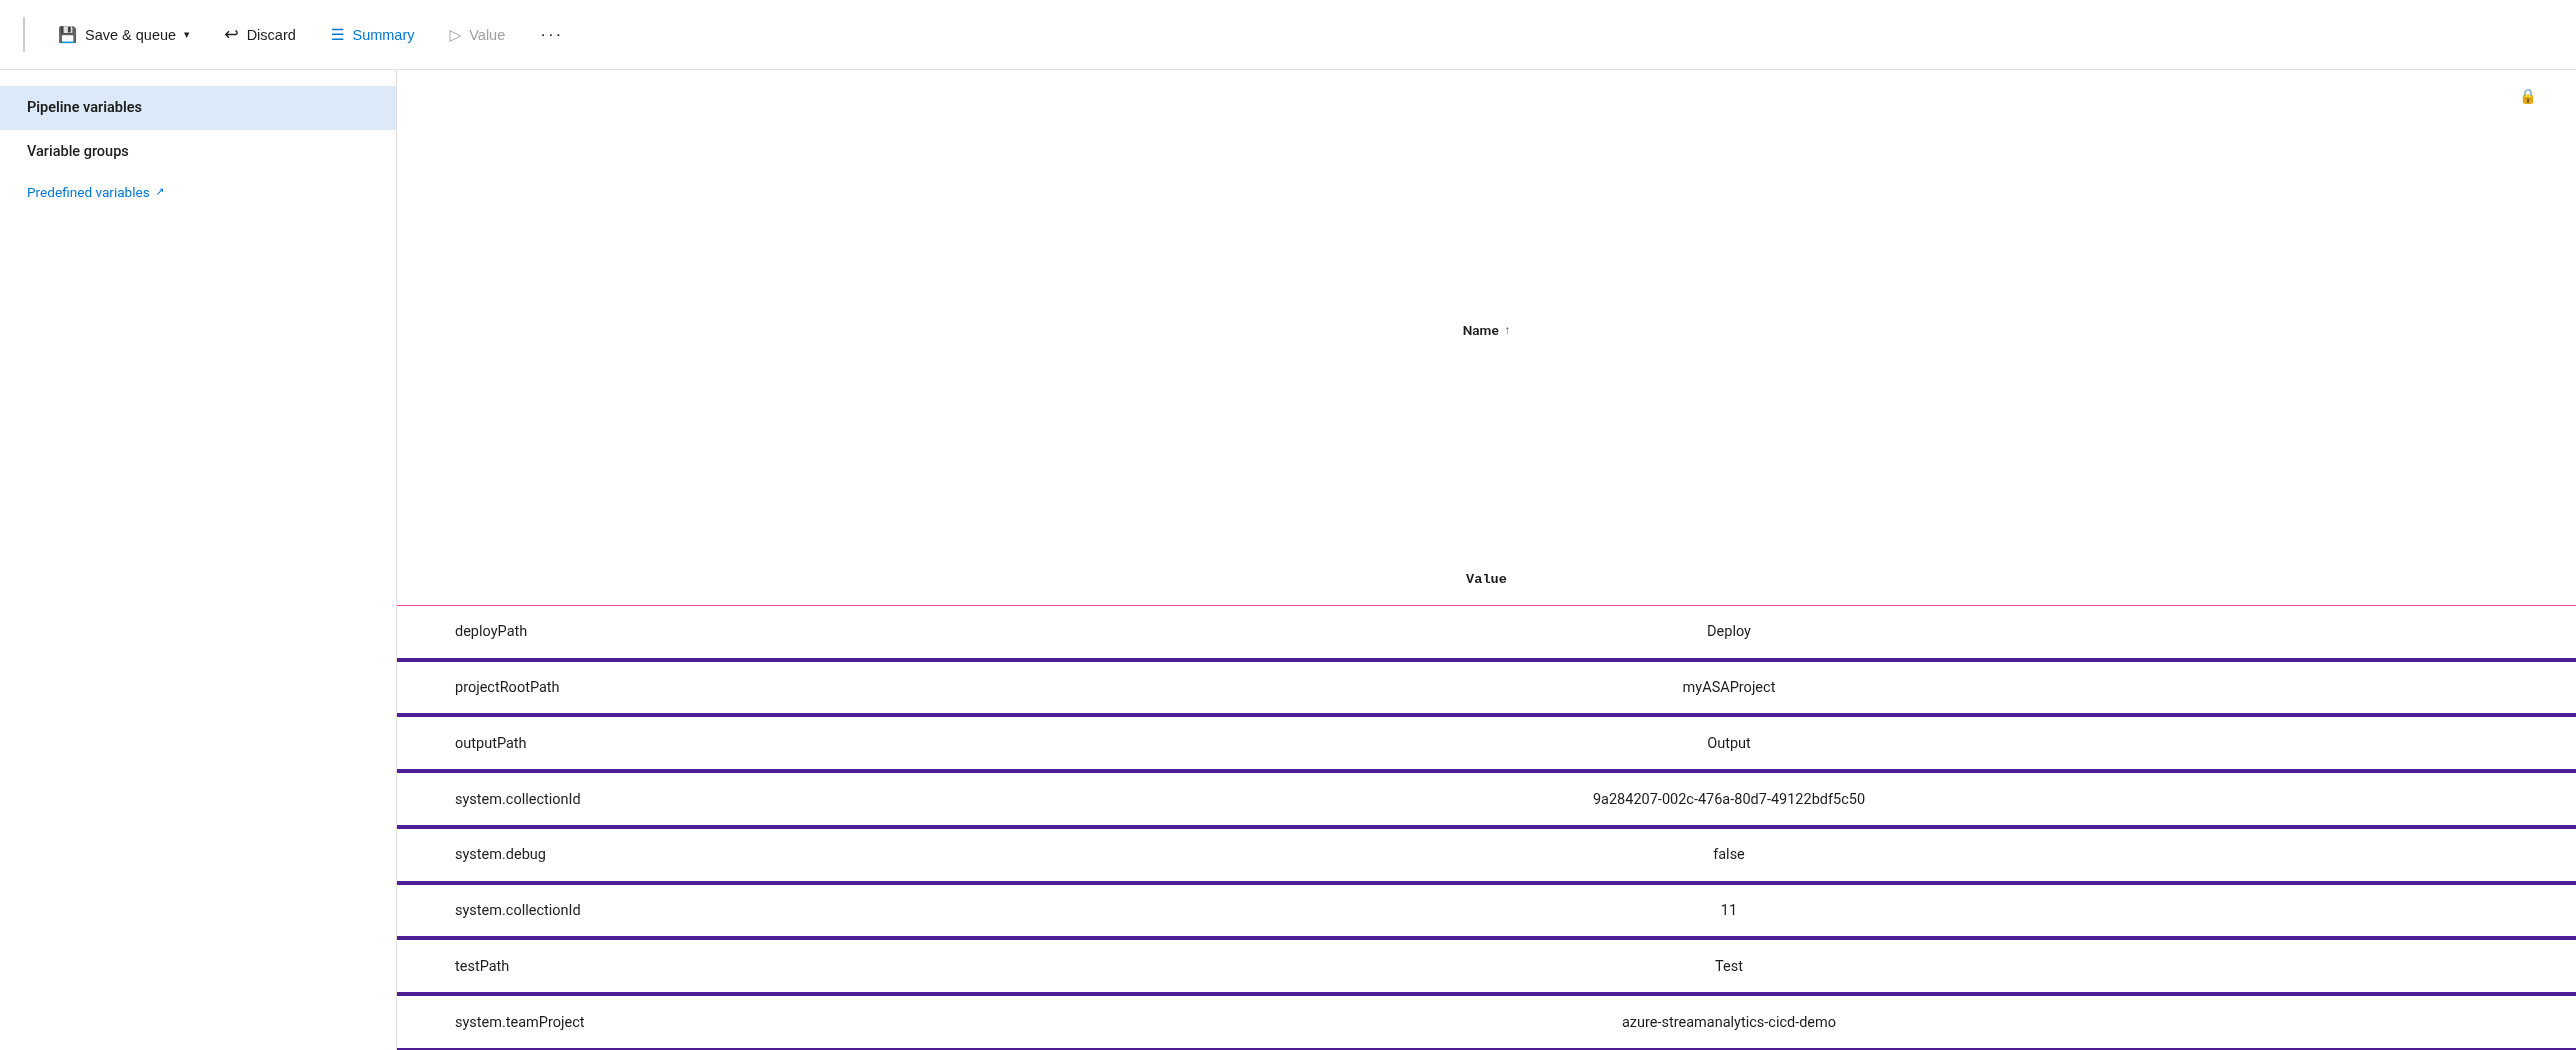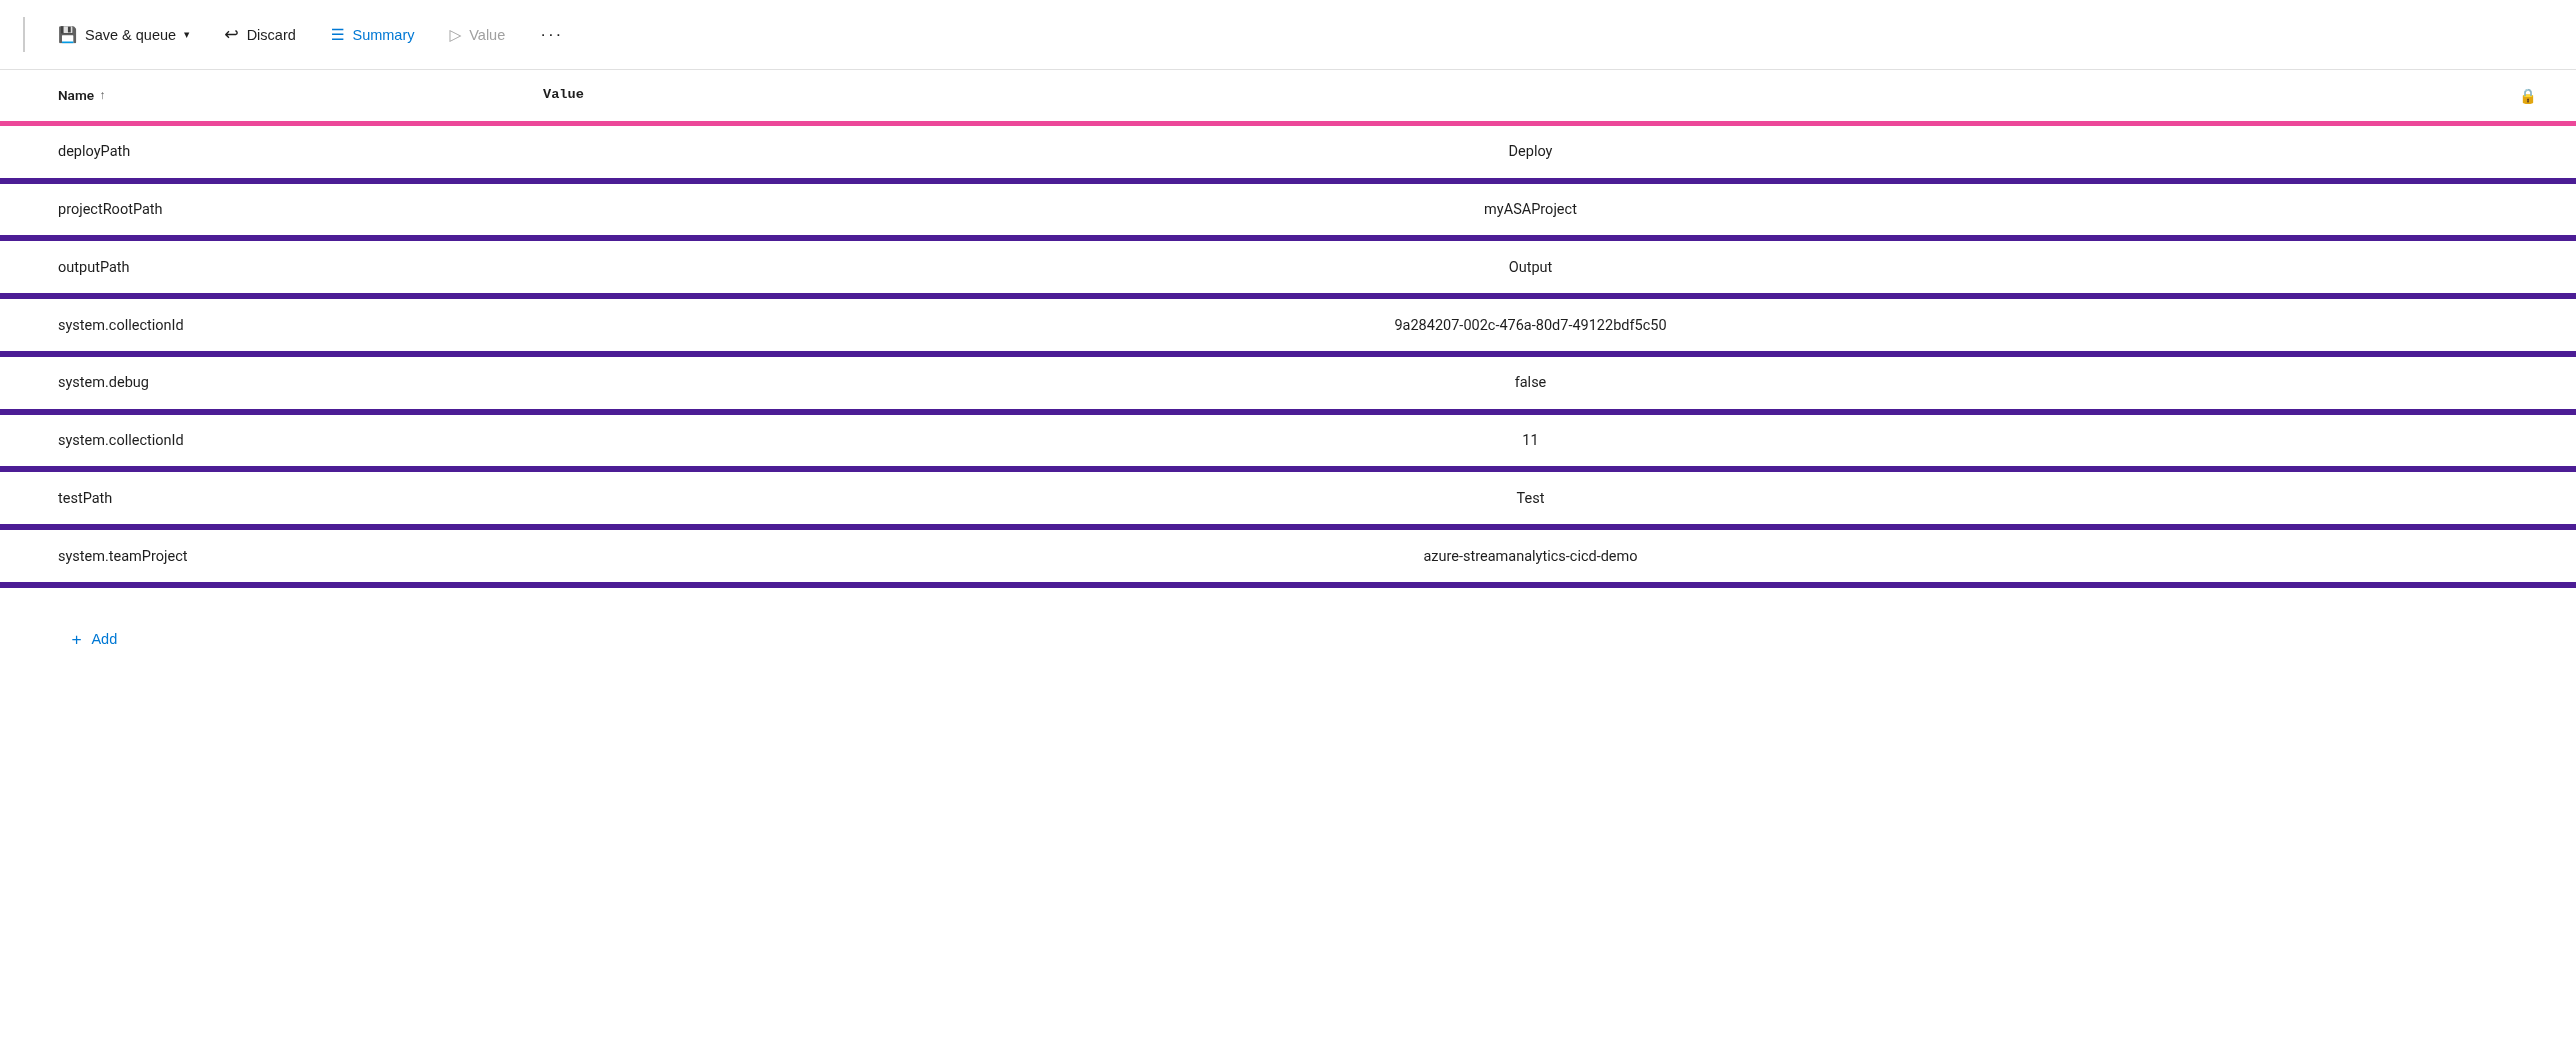--- a/index.html
+++ b/index.html
@@ -124,26 +124,28 @@
 
     
     .content-area {
       flex: 1;
       overflow: auto;
       padding: 0;
     }
 
     .table-header {
       display: flex;
+      align-items: center;
       padding: 17.4px 58px 17.4px 58px;
-      border-bottom: 5px solid #ec4899;
+      border-bottom: 1px solid #ec4899;
       font-size: 13.6px;
       font-weight: 600;
       color: #1e1e1e;
       position: relative;
+      flex-direction: column;
     }
 
     .col-name {
       flex: 0 0 485px;
       display: flex;
       align-items: center;
       gap: 5.8px;
     }
 
     .col-value {
@@ -160,21 +162,21 @@
 
     .sort-arrow {
       font-size: 11.6px;
       color: #555;
     }
 
     .table-row {
       display: flex;
       align-items: center;
       padding: 17.4px 58px;
-      border-bottom: 6px solid #4c1d95;
+      border-bottom: 4px solid #4c1d95;
       font-size: 14.5px;
     }
 
     .row-name {
       flex: 0 0 485px;
       color: #1e1e1e;
     }
 
     .row-value {
       flex: 1;
@@ -234,20 +236,32 @@
     <span>Value</span>
   </button>
 
   <button class="toolbar-btn more-btn">
     <span>···</span>
   </button>
 </div>
 
 <div class="main-layout">
 
+  <div class="sidebar">
+    <div class="sidebar-item active">
+      <span>Pipeline variables</span>
+    </div>
+    <div class="sidebar-item">
+      <span>Variable groups</span>
+    </div>
+    <a class="sidebar-link" href="#">
+      <span>Predefined variables</span>
+      <span class="ext-link-icon">↗</span>
+    </a>
+  </div>
 
   <div class="content-area">
 
     <div class="table-header">
       <div class="col-name">
         <span>Name</span>
         <span class="sort-arrow">↑</span>
       </div>
       <div class="col-value">
         <span>Value</span>

